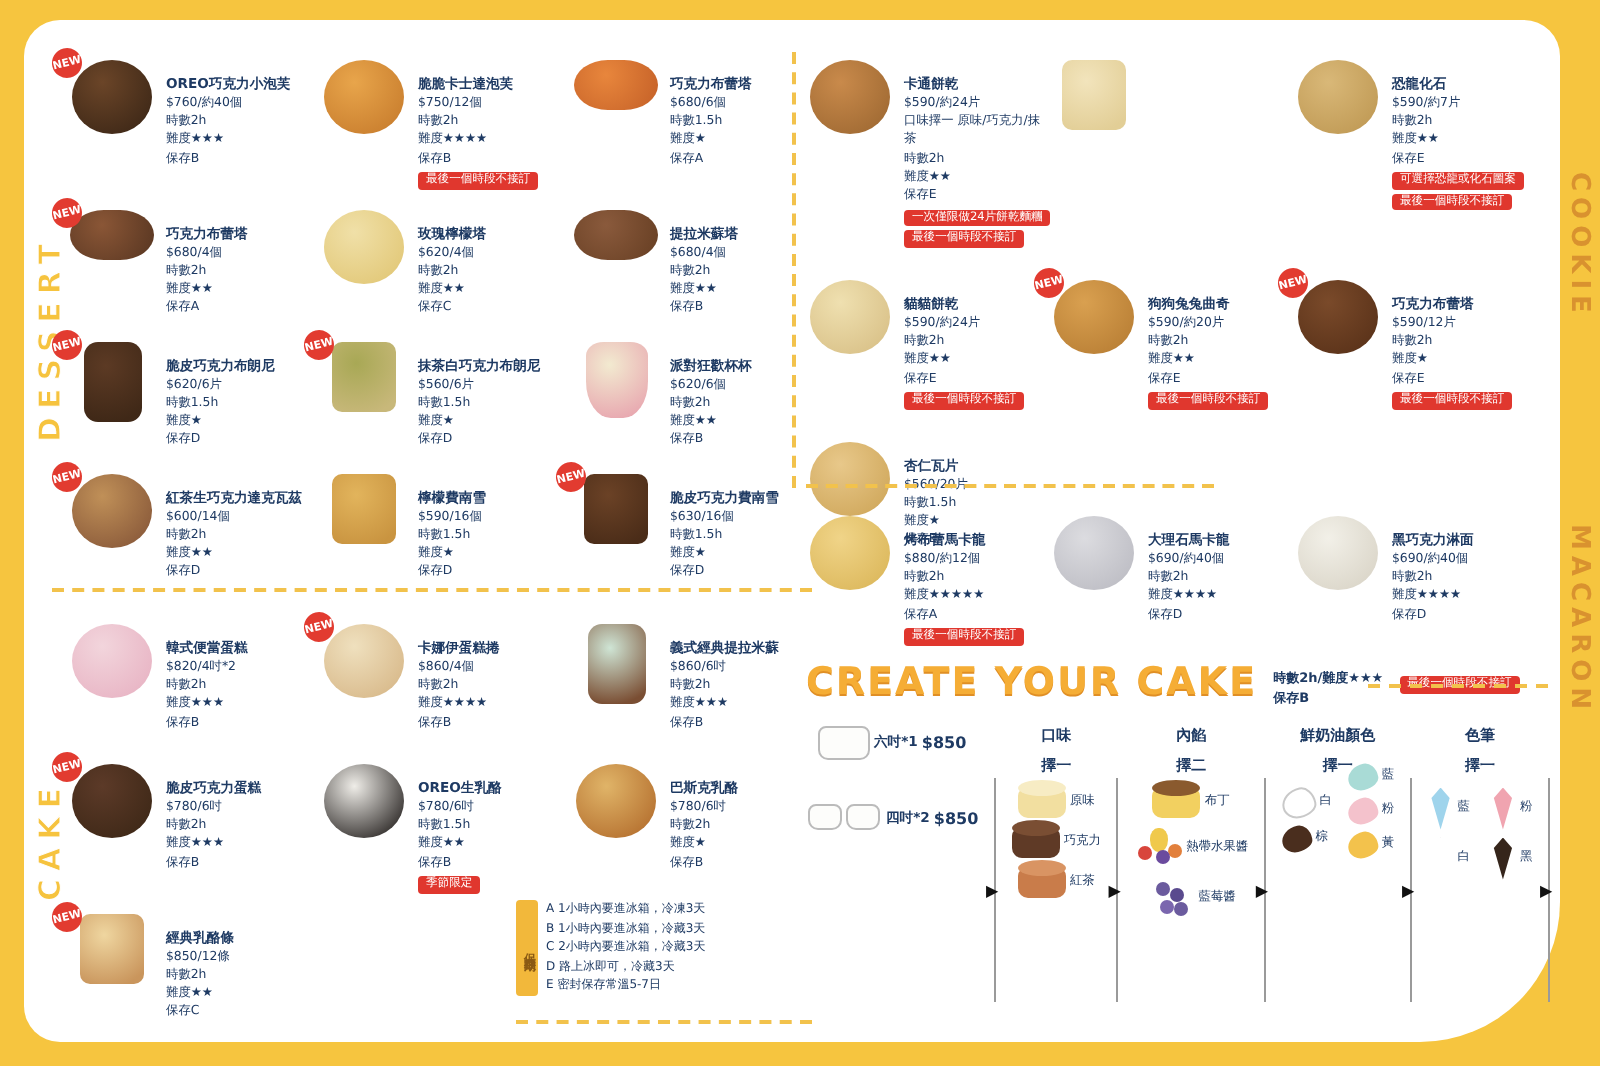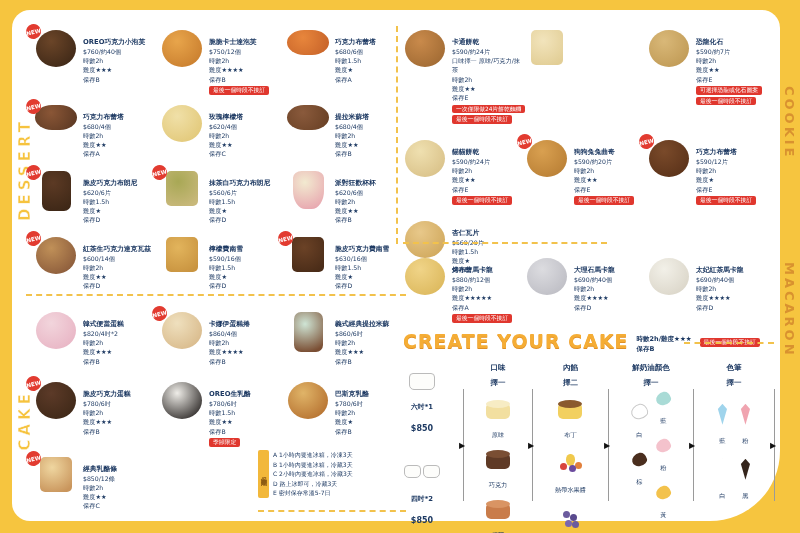--- a/index.html
+++ b/index.html
@@ -48,21 +48,21 @@
   .cyc-head{display:flex;align-items:flex-start;gap:8px;}
   .cyc-title{font-size:19px;font-weight:900;letter-spacing:1px;color:#F5AD35;
              text-shadow:0 1px 0 #E08F25;white-space:nowrap;}
   .cyc-meta{font-size:6.5px;font-weight:700;color:#1E3A63;line-height:1.6;padding-top:4px;}
   .cyc-head .banner{margin-top:8px;}
   #builder{display:flex;justify-content:space-between;margin-top:8px;width:372px;}
   .bcol{display:flex;flex-direction:column;align-items:center;gap:5px;}
   .bh{font-size:7.5px;font-weight:700;color:#1E3A63;text-align:center;line-height:1.4;}
   .vdiv{width:1px;background:#9A9A9A;height:112px;margin-top:26px;position:relative;flex:none;}
   .vdiv .arr{position:absolute;left:-4px;top:52px;font-size:8px;color:#111;}
-  .opt{display:flex;flex-direction:column;align-items:center;gap:12px;margin-top:10px;}
+  .opt{display:flex;flex-direction:row;align-items:center;gap:2px;}
   .olabel{font-size:6.2px;color:#1E3A63;text-align:center;line-height:1.3;}
   .cyl{position:relative;width:24px;height:15px;border-radius:4px 4px 5px 5px;}
   .cyl-top{position:absolute;left:0;right:0;top:-4px;height:8px;border-radius:50%;}
   .cyl.white{background:#FDFDFB;border:1px solid #BBB;}
   .cyl.small{width:15px;height:11px;display:inline-block;margin:0 1px;}
   .size-price{font-size:8px;font-weight:700;color:#1E3A63;}
   .size-label{font-size:6.8px;font-weight:700;color:#1E3A63;}
   .dots{width:24px;height:20px;position:relative;}
   .dots.fruits:before{content:"";position:absolute;left:8px;top:0;width:9px;height:12px;
       background:#F0C94C;border-radius:45% 45% 50% 50%;}
@@ -452,21 +452,21 @@
             <div class="iline">時數2h</div>
             <div class="iline">難度★★★★</div>
             <div class="iline">保存D</div>
           </div>
         </div>
         <div class="item">
           <div class="imgwrap">
             <div class="blob round" style="background: radial-gradient(circle at 38% 30%, rgb(242, 240, 232) 0%, rgb(218, 213, 200) 85%);"></div>
           </div>
           <div class="txt">
-            <div class="iname">太妃紅茶馬卡龍</div>
+            <div class="iname">黑巧克力淋面</div>
             <div class="iline">$690/約40個</div>
             <div class="iline">時數2h</div>
             <div class="iline">難度★★★★</div>
             <div class="iline">保存D</div>
           </div>
         </div>
       </div>
 
     <div id="cyc">
       <div class="cyc-head">

